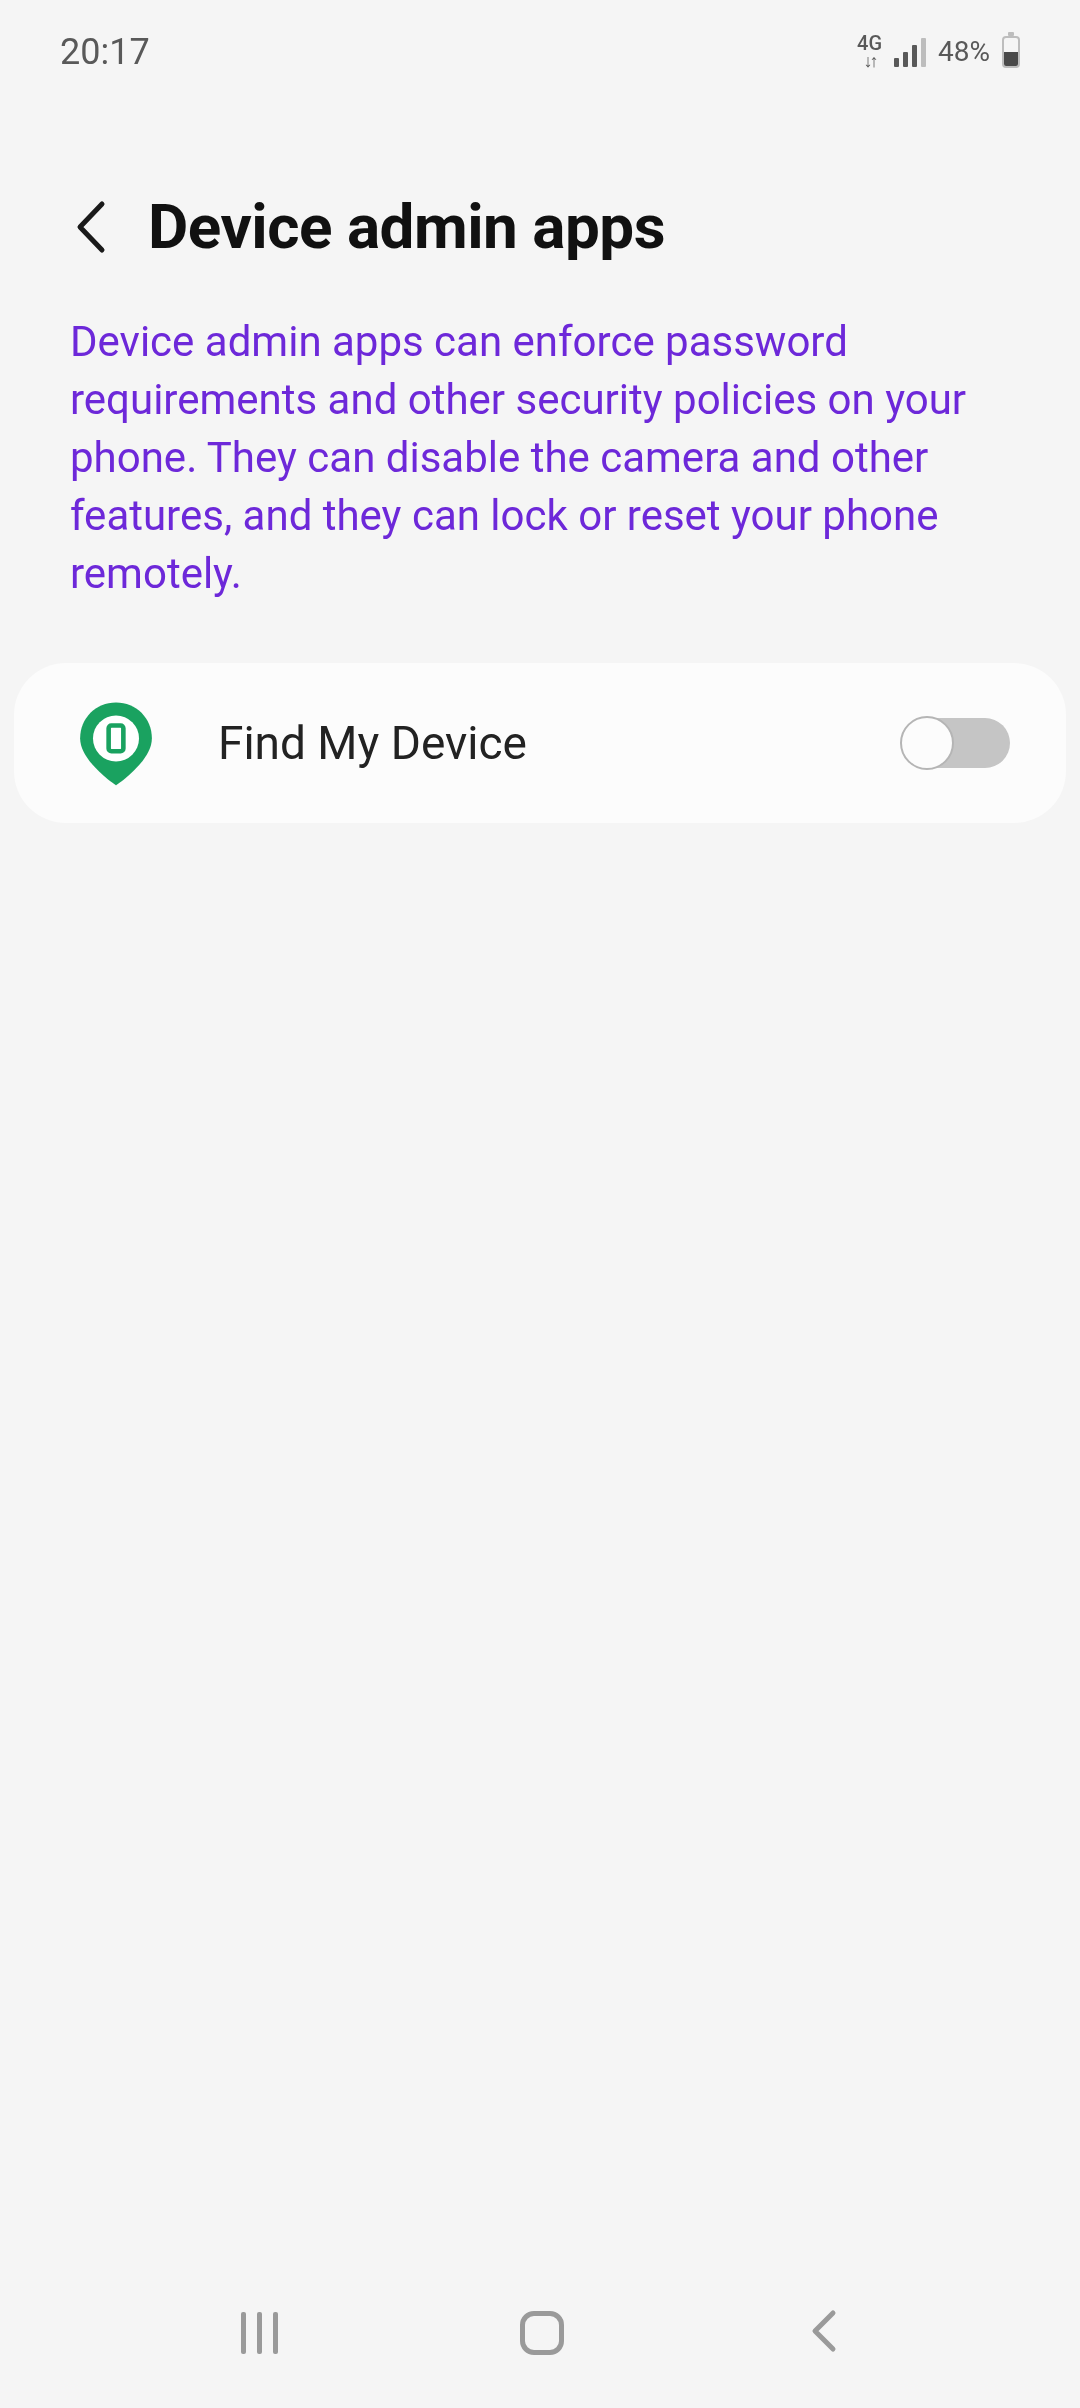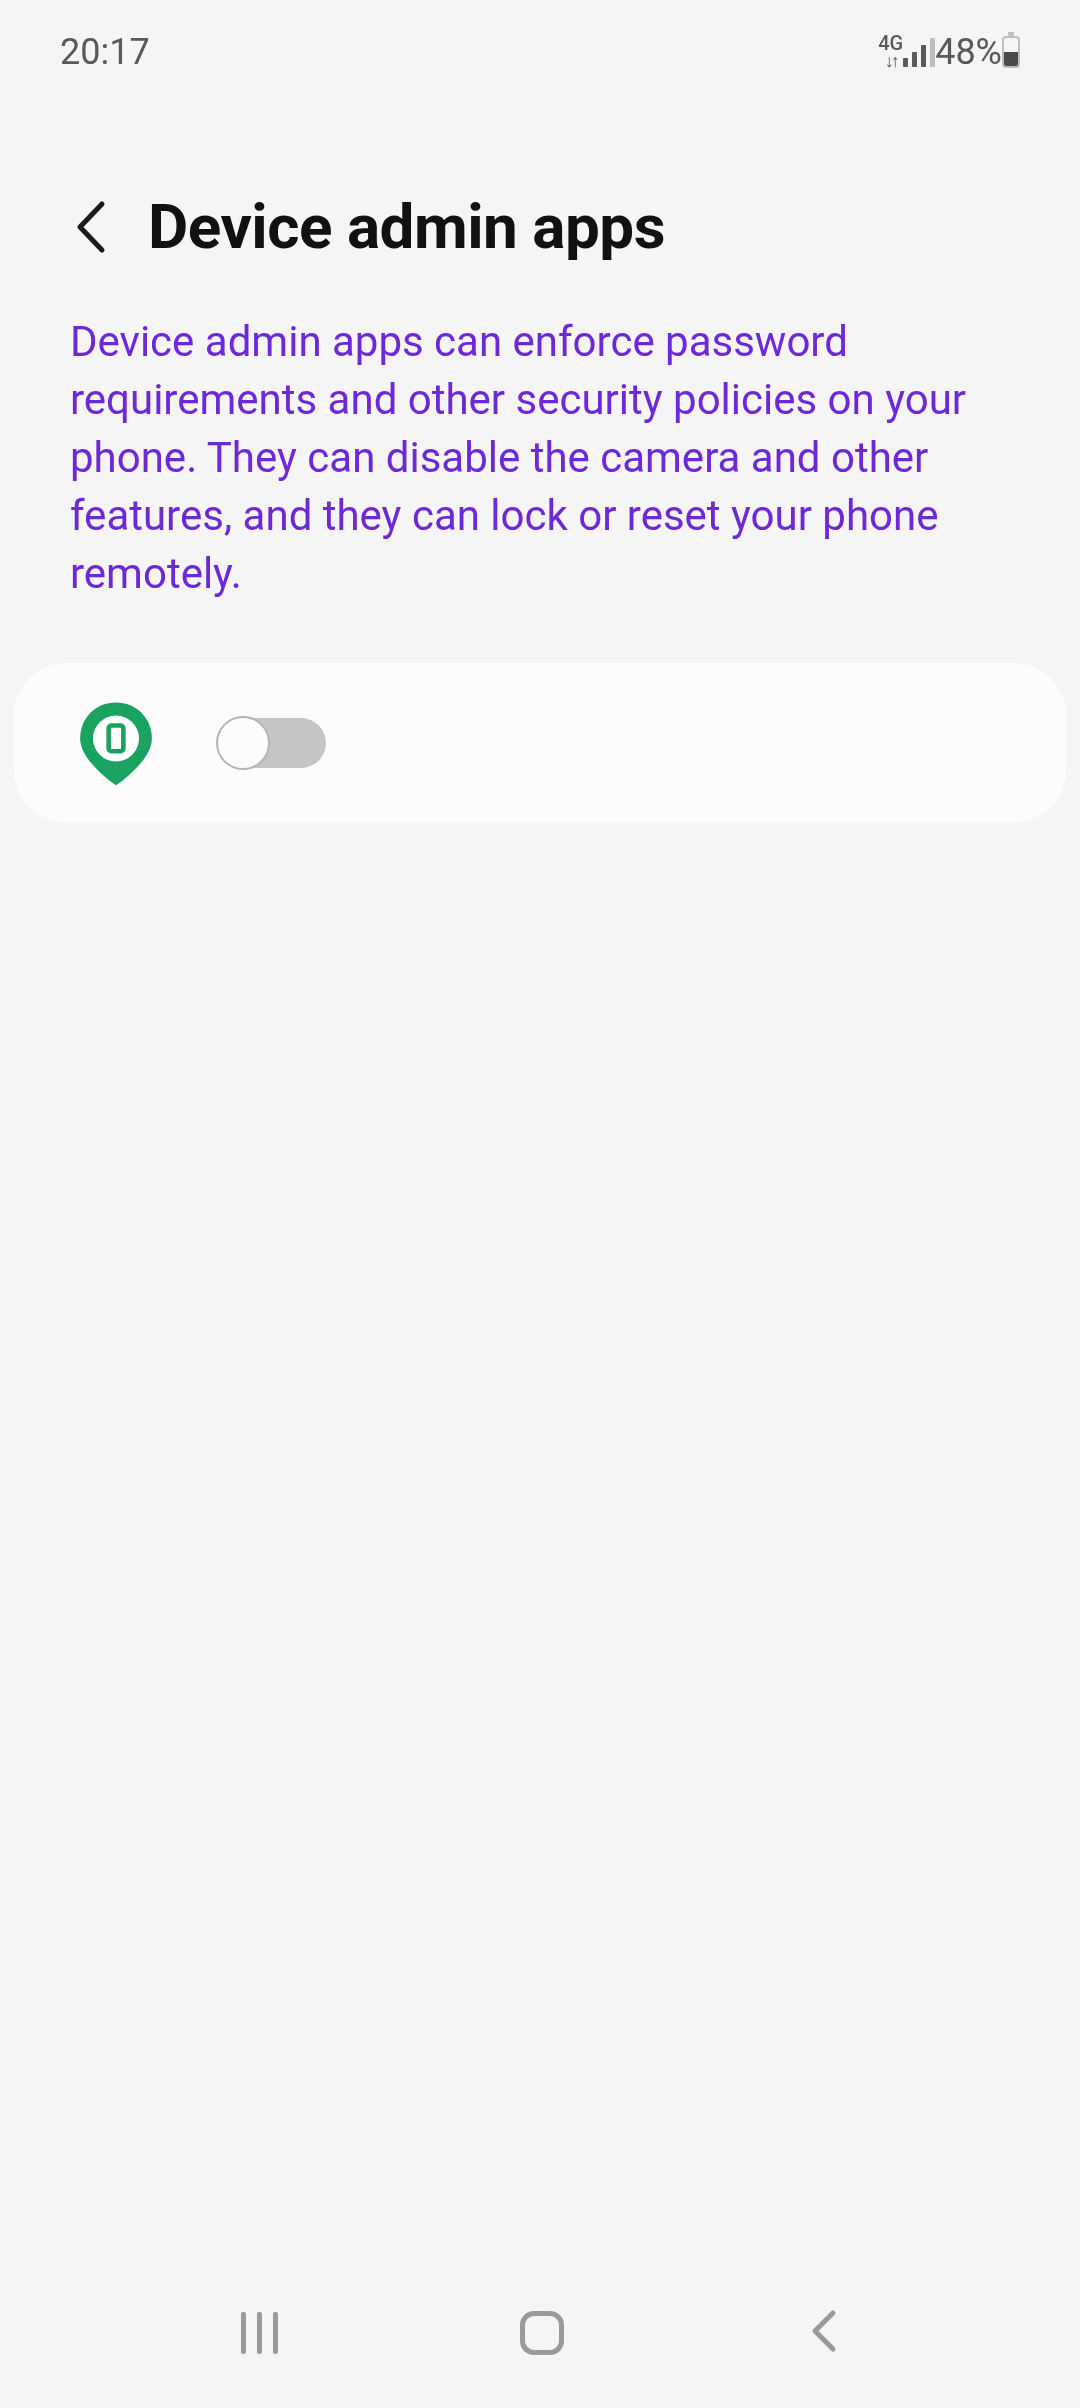--- a/index.html
+++ b/index.html
@@ -18,20 +18,21 @@
       display: flex;
       align-items: center;
       justify-content: space-between;
       padding: 13px 60px 0 60px;
       font-size: 36px;
       color: #595959;
     }
     .status-right {
       display: flex;
       align-items: center;
+      gap: 12px;
     }
     .net-4g {
       display: flex;
       flex-direction: column;
       align-items: center;
       font-size: 20px;
       line-height: 18px;
       font-weight: 500;
     }
     .net-4g .arrows {
@@ -46,21 +47,21 @@
     }
     .signal span {
       width: 5px;
       background: #595959;
       border-radius: 1px;
     }
     .signal span:nth-child(1){height:9px;}
     .signal span:nth-child(2){height:15px;}
     .signal span:nth-child(3){height:22px;}
     .signal span:nth-child(4){height:29px;background:#bdbdbd;}
-    .battery-pct { font-size: 36px; }
+    .battery-pct { font-size: 28px; }
     .battery {
       width: 18px;
       height: 32px;
       border: 2px solid #bdbdbd;
       border-radius: 4px;
       position: relative;
       display: flex;
       align-items: flex-end;
     }
     .battery::before {
@@ -211,20 +212,21 @@
 </div>
 
 <div class="app-item">
   <div class="app-icon">
     <svg viewBox="0 0 100 100" width="92" height="92">
       <path d="M50 6 C28 6 11 23 11 45 C11 70 50 96 50 96 C50 96 89 70 89 45 C89 23 72 6 50 6 Z" fill="#1aa260"></path>
       <circle cx="50" cy="45" r="25" fill="#ffffff"></circle>
       <rect x="42" y="31" width="16" height="28" rx="3" fill="none" stroke="#1aa260" stroke-width="5"></rect>
     </svg>
   </div>
+  <div class="app-label">Find My Device</div>
   <div class="toggle">
     <div class="toggle-knob"></div>
   </div>
 </div>
 
 <div class="navbar">
   <div class="nav-btn nav-recents">
     <span></span>
       <span></span>
       <span></span>

